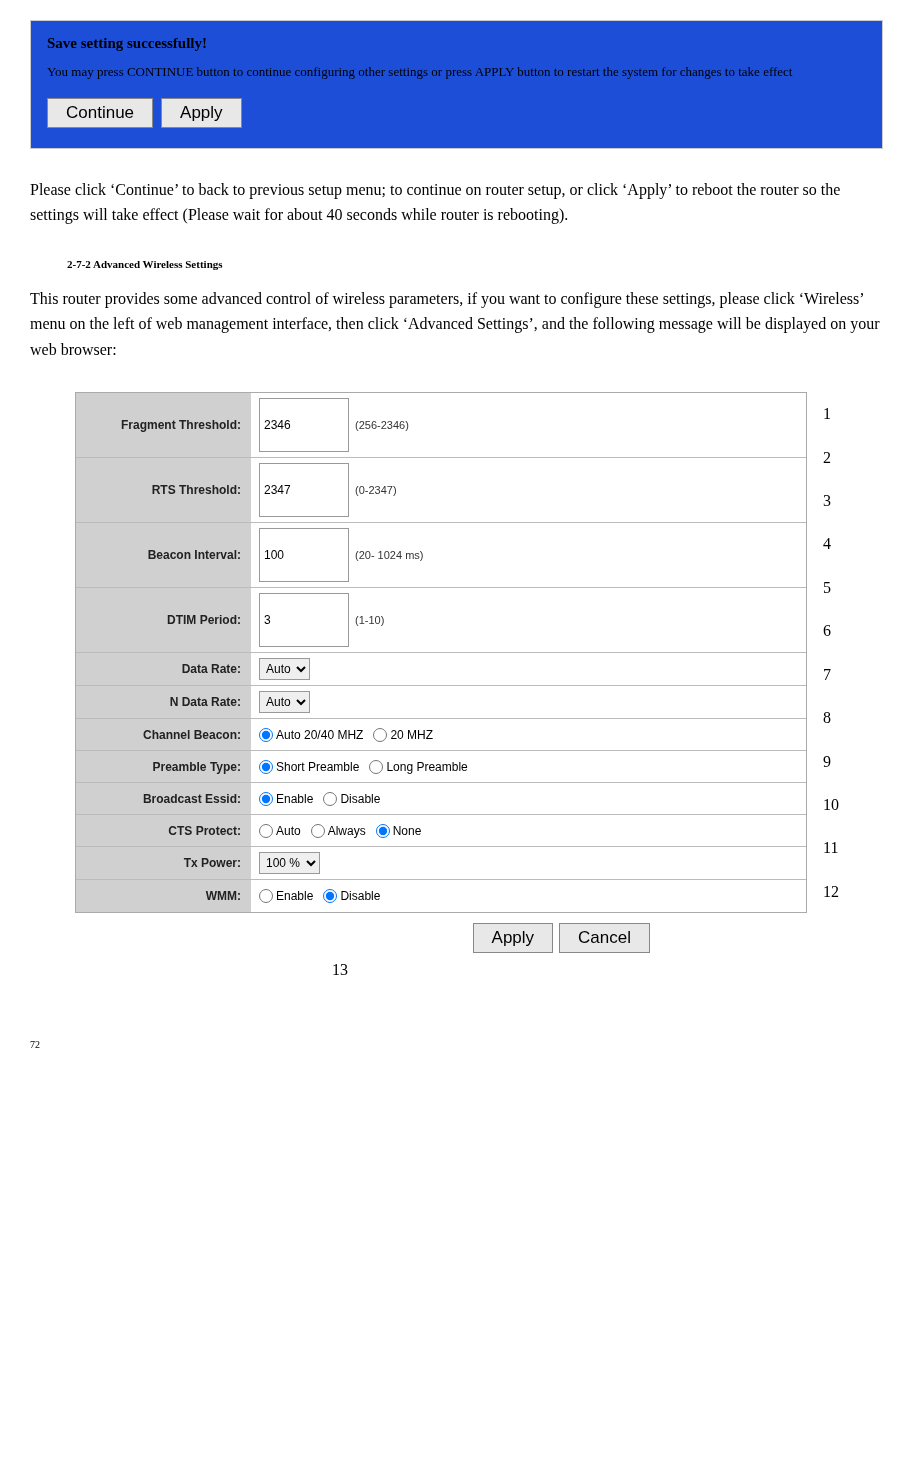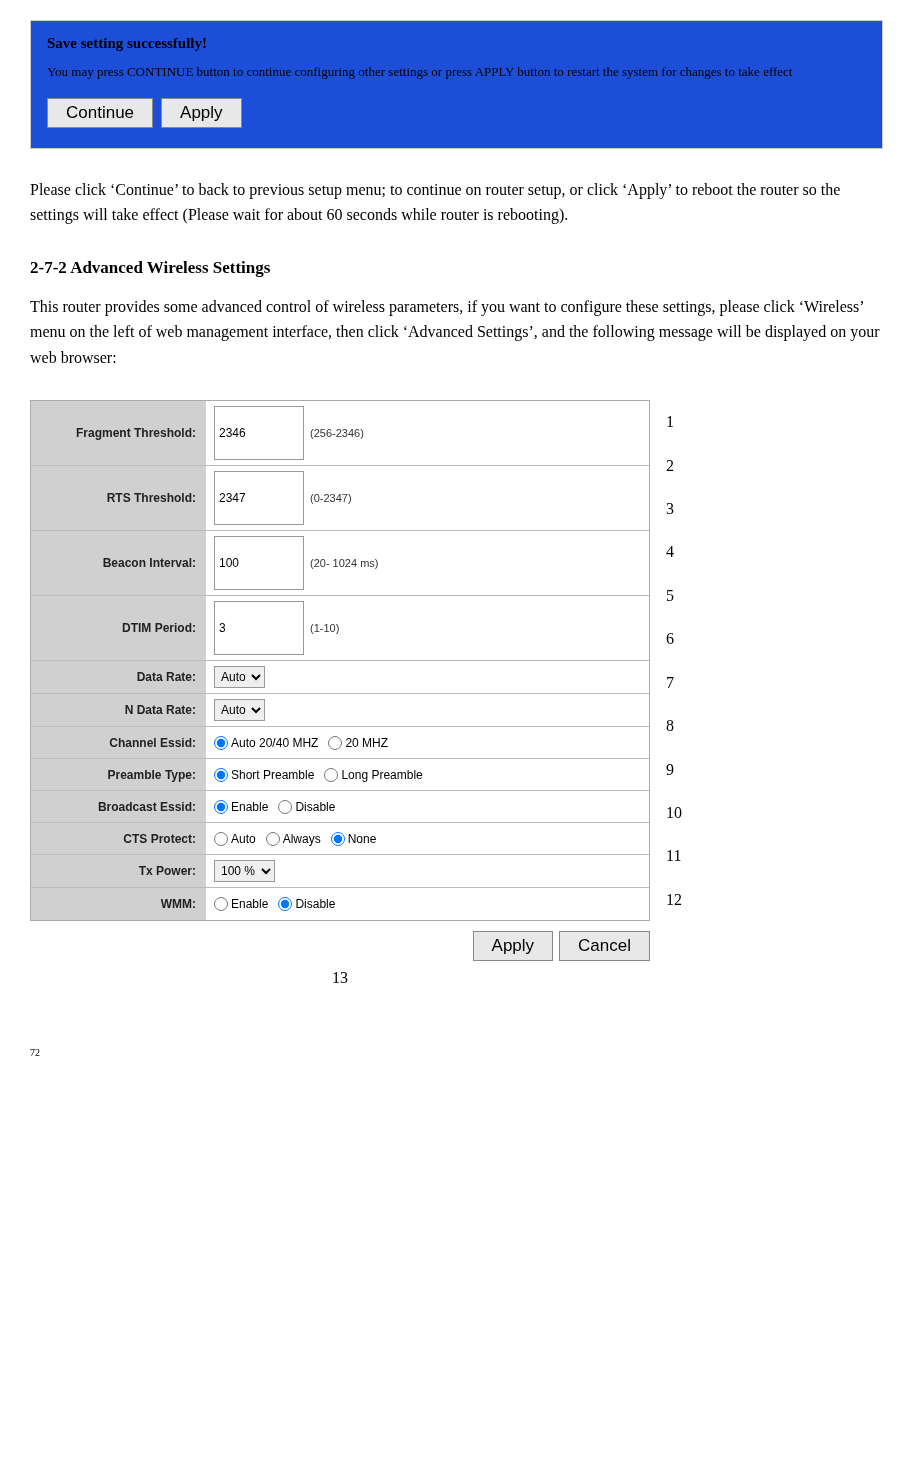--- a/index.html
+++ b/index.html
@@ -50,39 +50,41 @@
     
     .body-text {
       font-size: 16px;
       line-height: 1.6;
       margin-bottom: 30px;
       font-family: serif;
     }
 
     
     .section-heading {
-      font-size: 17px;
+      font-size: 11px;
       font-weight: bold;
       margin-bottom: 16px;
       font-family: serif;
+      margin-left: 37px;
     }
 
     
     .settings-wrapper {
       display: flex;
       gap: 0;
       margin-bottom: 10px;
     }
 
     .settings-table {
       border: 1px solid #aaa;
-      width: 620px;
+      width: 732px;
       flex-shrink: 0;
       font-size: 13px;
       font-family: sans-serif;
+      margin-left: 45px;
     }
 
     .settings-row {
       display: flex;
       border-bottom: 1px solid #bbb;
     }
     .settings-row:last-child {
       border-bottom: none;
     }
 
@@ -193,21 +195,21 @@
 
   <div class="success-box">
     <div class="success-title">Save setting successfully!</div>
     <div class="success-body">You may press CONTINUE button to continue configuring other settings or press APPLY button to restart the system for changes to take effect</div>
     <div class="btn-row">
       <button class="btn">Continue</button>
       <button class="btn">Apply</button>
     </div>
   </div>
 
-  <p class="body-text">Please click ‘Continue’ to back to previous setup menu; to continue on router setup, or click ‘Apply’ to reboot the router so the settings will take effect (Please wait for about 60 seconds while router is rebooting).</p>
+  <p class="body-text">Please click ‘Continue’ to back to previous setup menu; to continue on router setup, or click ‘Apply’ to reboot the router so the settings will take effect (Please wait for about 40 seconds while router is rebooting).</p>
 
   <div class="section-heading">2-7-2 Advanced Wireless Settings</div>
 
   <p class="body-text">This router provides some advanced control of wireless parameters, if you want to configure these settings, please click ‘Wireless’ menu on the left of web management interface, then click ‘Advanced Settings’, and the following message will be displayed on your web browser:</p>
 
   <div class="settings-wrapper">
     <div class="settings-table">
 
     <div class="settings-row row-h-1">
           <div class="settings-label">Fragment Threshold:</div>
@@ -243,21 +245,21 @@
             <select class="select-field"><option>Auto</option></select>
           </div>
         </div>
         <div class="settings-row row-h-1">
           <div class="settings-label">N Data Rate:</div>
           <div class="settings-value">
             <select class="select-field"><option>Auto</option></select>
           </div>
         </div>
         <div class="settings-row row-h-1">
-          <div class="settings-label">Channel Essid:</div>
+          <div class="settings-label">Channel Beacon:</div>
           <div class="settings-value">
             <div class="radio-group">
               <label class="radio-item"><input type="radio" name="row-6" checked="" style=""> Auto 20/40 MHZ</label>
               <label class="radio-item"><input type="radio" name="row-6" style=""> 20 MHZ</label>
             </div>
           </div>
         </div>
         <div class="settings-row row-h-1">
           <div class="settings-label">Preamble Type:</div>
           <div class="settings-value">

